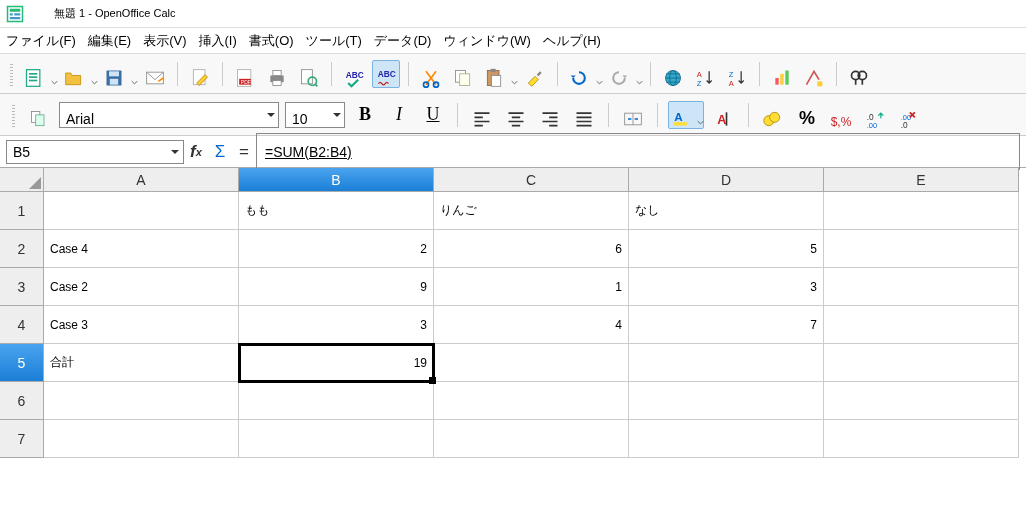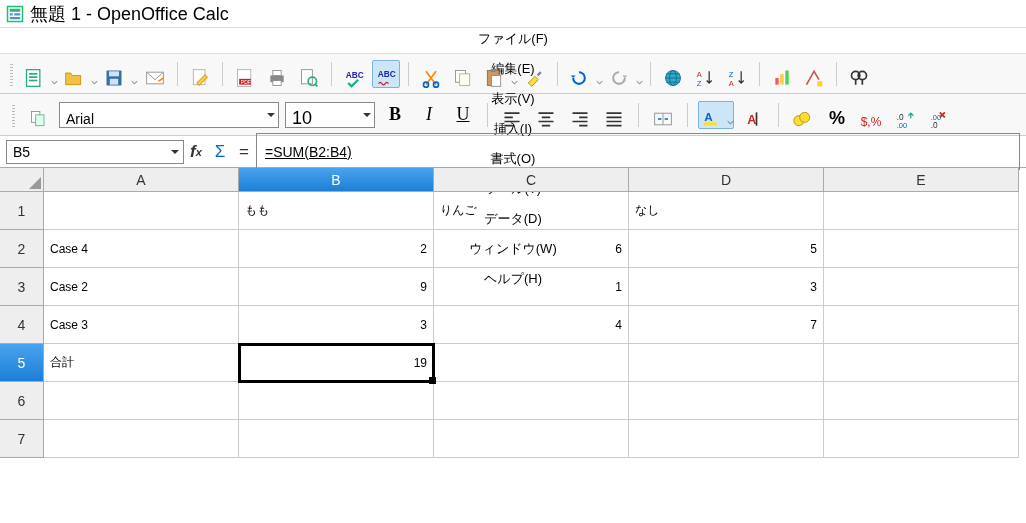--- a/index.html
+++ b/index.html
@@ -1,38 +1,38 @@
 <!DOCTYPE html>
 <html><head>
 <meta charset="utf-8">
 <style>
 * { box-sizing: border-box; margin: 0; padding: 0; }
 body { font-family: "Segoe UI", Arial, sans-serif; font-size: 12px; background: #fff; overflow: hidden; }
 
 .titlebar { display: flex; align-items: center; padding: 3px 6px; border-bottom: 1px solid #ddd; height: 28px; }
 .titlebar .logo { width: 18px; height: 18px; margin-right: 6px; }
-.titlebar .title { font-size: 18px; }
-
-.menubar { display: flex; padding: 2px 6px; border-bottom: 1px solid #ddd; height: 26px; align-items: center; gap: 12px; flex-direction: column; }
+.titlebar .title { font-size: 11px; margin-left: 24px; }
+
+.menubar { display: flex; padding: 2px 6px; border-bottom: 1px solid #ddd; height: 26px; align-items: center; gap: 12px; }
 .menubar .mitem { cursor: default; font-size: 13px; }
 
 .toolbar { display: flex; align-items: center; padding: 4px 6px; border-bottom: 1px solid #ccc; height: 40px; gap: 4px; background: #f8f8f8; }
 .tb-sep { width: 1px; height: 24px; background: #ccc; margin: 0 4px; }
 .tb-sep2 { width: 3px; height: 24px; background: repeating-linear-gradient(0deg,#bbb 0 1px,transparent 1px 3px); margin: 0 4px; }
 .tbtn { width: 28px; height: 28px; display: flex; align-items: flex-end; justify-content: center; border-radius: 2px; cursor: pointer; position: relative; }
 .tbtn svg { width: 20px; height: 20px; }
 .tbtn .drop { width: 7px; height: 7px; position: absolute; right: -1px; bottom: 2px; }
 .wdrop { padding-right: 10px; width: 36px; }
 .tbtn-active { background: #cde6f7; border: 1px solid #7bb2e0; }
 
 .fmt-toolbar { display: flex; align-items: center; padding: 4px 8px; border-bottom: 1px solid #ccc; height: 42px; gap: 6px; background: #f8f8f8; }
 .fmt-select { height: 26px; border: 1px solid #888; background: #fff; padding: 8px 18px 0 6px; position: relative; display: inline-flex; align-items: center; }
 .fmt-select::after { content: ""; position: absolute; right: 3px; top: 50%; border: 4px solid transparent; border-top-color: #333; transform: translateY(-25%); }
 .fontbox { width: 220px; font-size: 14px; }
-.sizebox { width: 90px; font-size: 18px; }
+.sizebox { width: 60px; font-size: 14px; }
 .fmt-btn { width: 28px; height: 28px; display: inline-flex; align-items: center; justify-content: center; cursor: pointer; font-family: "Times New Roman", serif; font-size: 18px; }
 
 .fbar { display: flex; align-items: center; padding: 3px 6px; border-bottom: 1px solid #aaa; height: 32px; gap: 0; background: #fff; }
 .cellref { width: 178px; height: 24px; border: 1px solid #888; padding: 2px 6px; font-size: 14px; display: flex; align-items: center; position: relative; }
 .cellref::after { content: ""; position: absolute; right: 4px; top: 50%; border: 4px solid transparent; border-top-color: #333; transform: translateY(-25%); }
 .fsym { width: 24px; height: 24px; display: inline-flex; align-items: center; justify-content: center; font-size: 17px; color: #333; cursor: pointer; }
 .finput { flex: 1; height: 37px; border: 1px solid #888; padding: 16px 8px; font-size: 14px; display: flex; align-items: center; text-decoration: underline; }
 
 .grid { display: grid; grid-template-columns: 44px 195px 195px 195px 195px 195px; }
 .hdr { background: #eee; border-right: 1px solid #aaa; border-bottom: 1px solid #aaa; height: 24px; display: flex; align-items: center; justify-content: center; font-size: 14px; color: #333; position: relative; }

